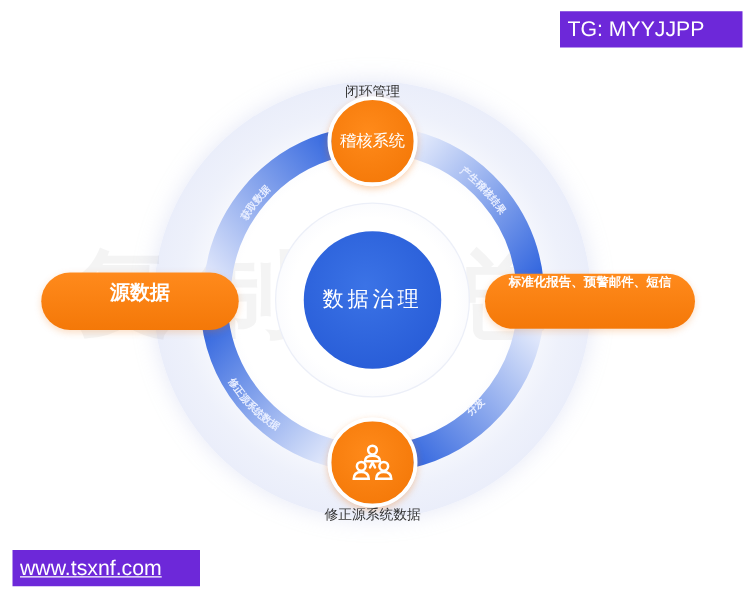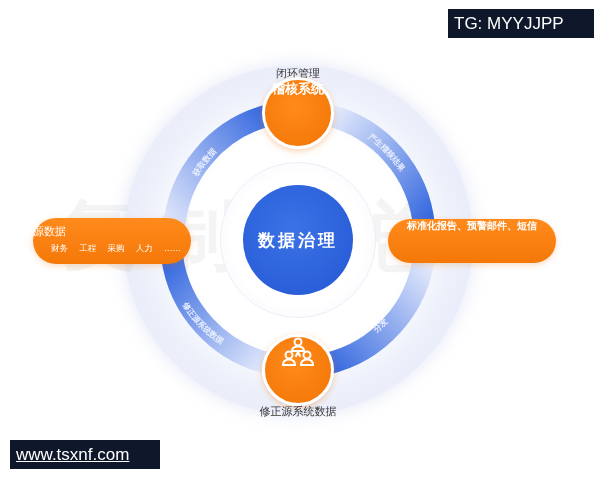--- a/index.html
+++ b/index.html
@@ -6,34 +6,34 @@
   body{width:600px;height:480px;position:relative;overflow:hidden;background:#ffffff;font-family:"DejaVu Sans","Liberation Sans",sans-serif;}
   .abs{position:absolute;}
   .halo{left:123px;top:65px;width:350px;height:350px;border-radius:50%;
     background:radial-gradient(circle at 50% 50%, #ffffff 0%, #ffffff 44%, #eef1fb 62%, #e6eaf9 80%, #f4f6fd 95%, #ffffff 100%);
     box-shadow:0 0 18px rgba(180,190,230,0.35);}
   svg.ring{left:0;top:0;}
   .inner-disc{left:220px;top:162px;width:156px;height:156px;border-radius:50%;
     background:radial-gradient(circle,#ffffff 60%,#f1f3fb 100%);border:1px solid #eceff8;box-sizing:border-box;}
   .center-disc{left:243px;top:185px;width:110px;height:110px;border-radius:50%;
     background:radial-gradient(circle at 45% 40%,#3b73e6 0%,#2a5fd9 70%,#2556cf 100%);
-    display:flex;flex-direction:column;align-items:center;justify-content:center;color:#fff;font-weight:bold;font-size:17px;letter-spacing:3px;line-height:26px;}
+    display:flex;flex-direction:column;align-items:center;justify-content:center;color:#fff;font-weight:normal;font-size:17px;letter-spacing:3px;line-height:26px;}
   .orange-node{border-radius:50%;background:radial-gradient(circle at 45% 40%,#ff8a1a 0%,#f57a0a 75%,#ee7000 100%);
-    border:3px solid #ffffff;box-shadow:0 2px 6px rgba(240,120,20,0.35);display:flex;justify-content:center;color:#fff;font-weight:bold;}
+    border:3px solid #ffffff;box-shadow:0 2px 6px rgba(240,120,20,0.35);display:flex;align-items:center;justify-content:center;color:#fff;font-weight:normal;}
   .node-top{left:262px;top:77px;width:66px;height:66px;font-size:13px;}
   .node-bottom{left:262px;top:334px;width:66px;height:66px;}
   .label{font-size:11px;color:#333;text-align:center;width:120px;}
   .pill{border-radius:26px;background:linear-gradient(180deg,#ff8a1c 0%,#f47808 100%);color:#fff;box-shadow:0 2px 6px rgba(240,120,20,0.25);}
   .pill-left{left:33px;top:218px;width:158px;height:46px;}
-  .pill-left .title{position:absolute;left:0;width:100%;top:6px;text-align:left;font-size:11px;font-weight:normal;}
+  .pill-left .title{position:absolute;left:0;width:100%;top:6px;text-align:center;font-size:16px;font-weight:bold;}
   .pill-left .items{position:absolute;left:18px;right:10px;top:25px;display:flex;justify-content:space-between;font-size:8.5px;}
   .pill-right{left:388px;top:219px;width:168px;height:44px;display:flex;justify-content:center;font-size:10px;font-weight:bold;}
   .arc-text{font-size:8px;fill:#e8eeff;font-weight:bold;}
   .watermark{left:60px;top:190px;width:480px;height:90px;font-size:76px;font-weight:bold;color:rgba(150,150,150,0.10);letter-spacing:24px;white-space:nowrap;pointer-events:none;line-height:90px;}
-  .tag{background:#0f172a;color:#fff;font-size:17px;padding:0 6px;height:29px;line-height:29px;font-family:"Liberation Sans",sans-serif;}
+  .tag{background:#6d28d9;color:#fff;font-size:17px;padding:0 6px;height:29px;line-height:29px;font-family:"Liberation Sans",sans-serif;}
   .tag-top{left:448px;top:9px;width:134px;}
   .tag-bottom{left:10px;top:440px;width:138px;text-decoration:underline;}
 </style>
 </head>
 <body>
 
 <div class="abs halo"></div>
 
 <div class="abs watermark">复制汇总</div>
 
@@ -96,27 +96,20 @@
       <circle cx="26" cy="18" r="3.5"></circle>
       <path d="M 20 28 Q 20 22.5 26 22.5 Q 32 22.5 32 28 Z"></path>
       <path d="M 15 19 L 17 15 L 19 19"></path>
     </g>
   </svg>
 </div>
 <div class="abs label" style="left:238px;top:404px;">修正源系统数据</div>
 
 <div class="abs pill pill-left">
   <div class="title">源数据</div>
-  <div class="items">
-    <span>财务</span>
-    <span>工程</span>
-    <span>采购</span>
-    <span>人力</span>
-    <span>……</span>
-  </div>
 </div>
 
 <div class="abs pill pill-right">
   <span>标准化报告、预警邮件、短信</span>
 </div>
 
 <div class="abs tag tag-top">TG: MYYJJPP</div>
 <div class="abs tag tag-bottom">www.tsxnf.com</div>
 
 </body></html>

